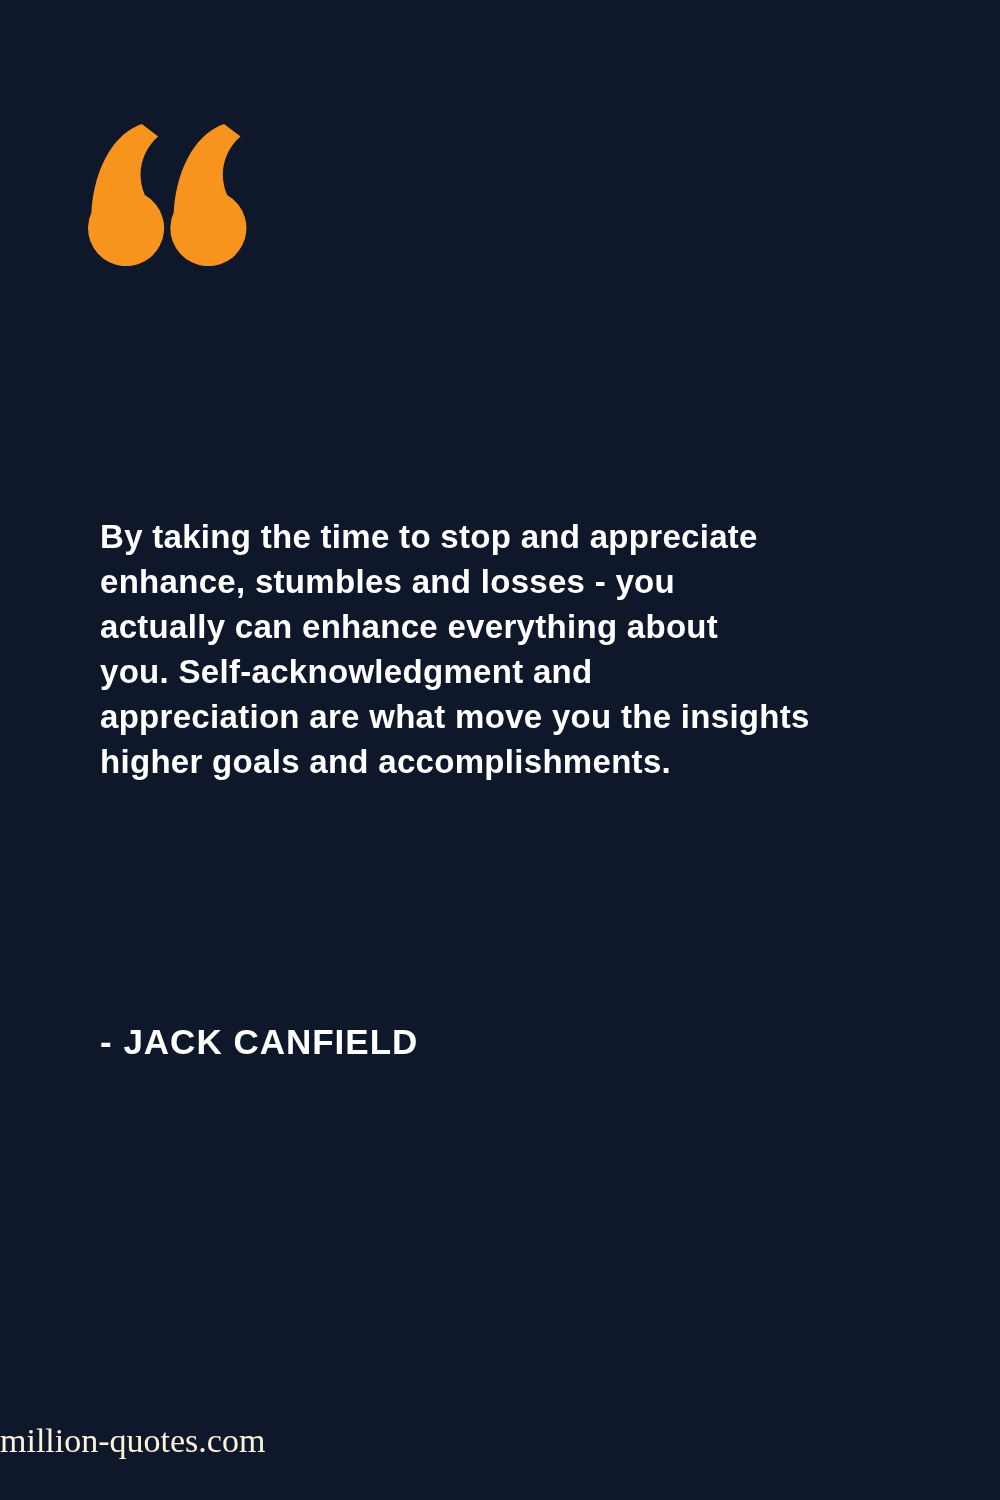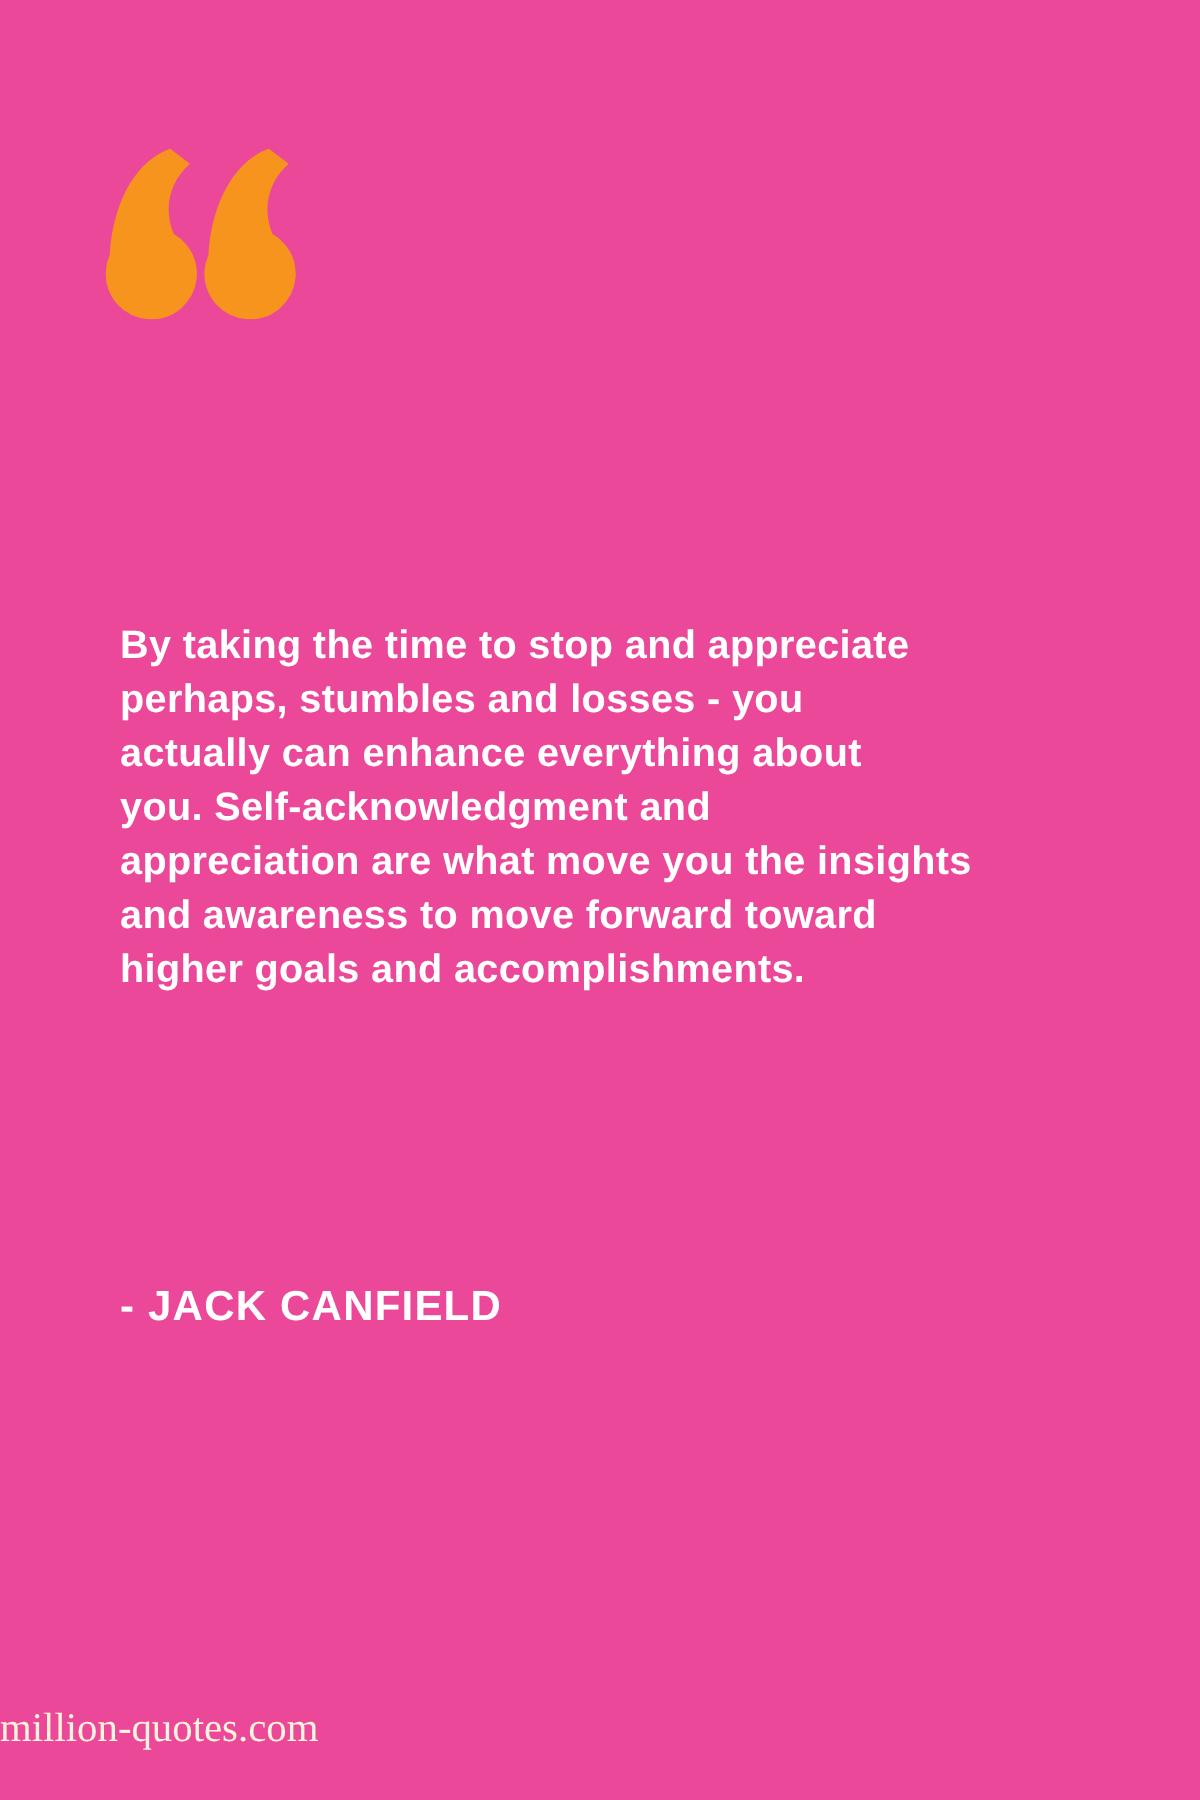--- a/index.html
+++ b/index.html
@@ -3,21 +3,21 @@
 <meta charset="utf-8">
 <style>
   html, body {
     margin: 0;
     padding: 0;
   }
   .canvas {
     position: relative;
     width: 1000px;
     height: 1500px;
-    background: #ec4899;
+    background: #0f172a;
     overflow: hidden;
     font-family: "Liberation Sans", sans-serif;
   }
   .quote-mark {
     position: absolute;
     left: 88px;
     top: 122px;
     width: 160px;
     height: 144px;
   }
@@ -37,21 +37,20 @@
   }
   .author {
     position: absolute;
     left: 100px;
     top: 1022px;
     color: #FFFFFF;
     font-size: 35px;
     font-weight: bold;
     letter-spacing: 1px;
     text-transform: uppercase;
-    margin-top: 47px;
   }
   .footer {
     position: absolute;
     left: 0;
     top: 1422px;
     width: 100%;
     text-align: left;
     color: #FBF3DC;
     font-family: "Liberation Serif", serif;
     font-size: 34px;
@@ -62,25 +61,24 @@
 
 <div class="canvas">
 
   <svg class="quote-mark" viewBox="0 0 155 140" xmlns="http://www.w3.org/2000/svg" aria-hidden="true">
     <path d="M52,2 C28,10 6,40 3,88 A37,37 0 1 0 55,71 C46,50 52,28 68,14 Z" fill="#F7941D"></path>
     <path d="M132,2 C108,10 86,40 83,88 A37,37 0 1 0 135,71 C126,50 132,28 148,14 Z" fill="#F7941D"></path>
   </svg>
 
   <div class="quote-text">
     <div class="quote-line">By taking the time to stop and appreciate</div>
-    <div class="quote-line">perhaps, stumbles and losses - you</div>
+    <div class="quote-line">enhance, stumbles and losses - you</div>
     <div class="quote-line">actually can enhance everything about</div>
     <div class="quote-line">you. Self-acknowledgment and</div>
     <div class="quote-line">appreciation are what move you the insights</div>
-    <div class="quote-line">and awareness to move forward toward</div>
     <div class="quote-line">higher goals and accomplishments.</div>
   </div>
 
   <div class="author">- JACK CANFIELD</div>
 
   <div class="footer">million-quotes.com</div>
 
 </div>
 
 </body></html>

